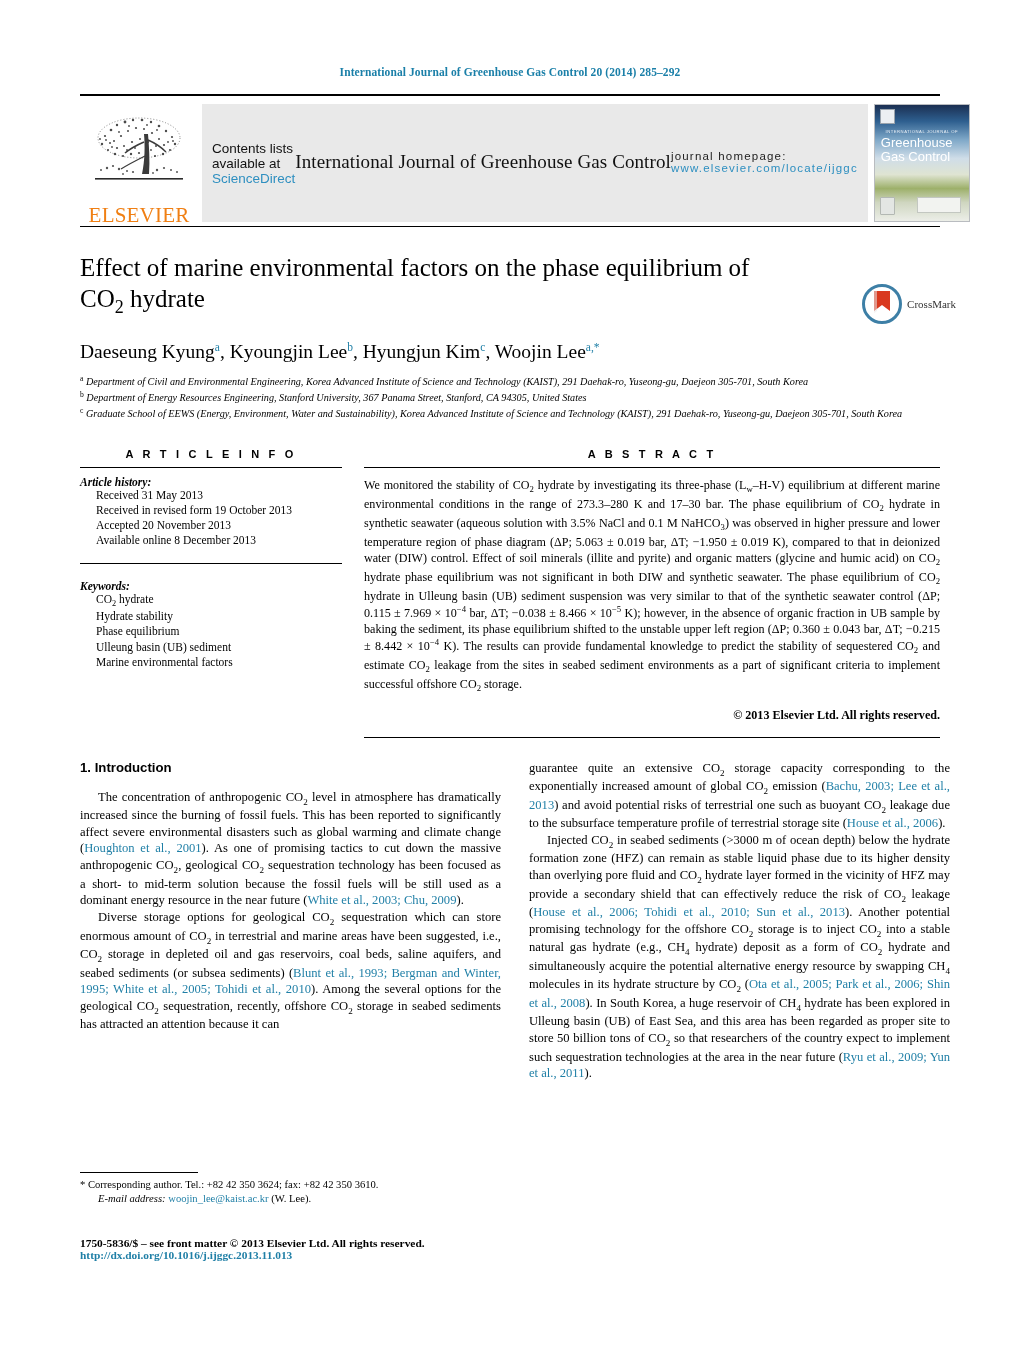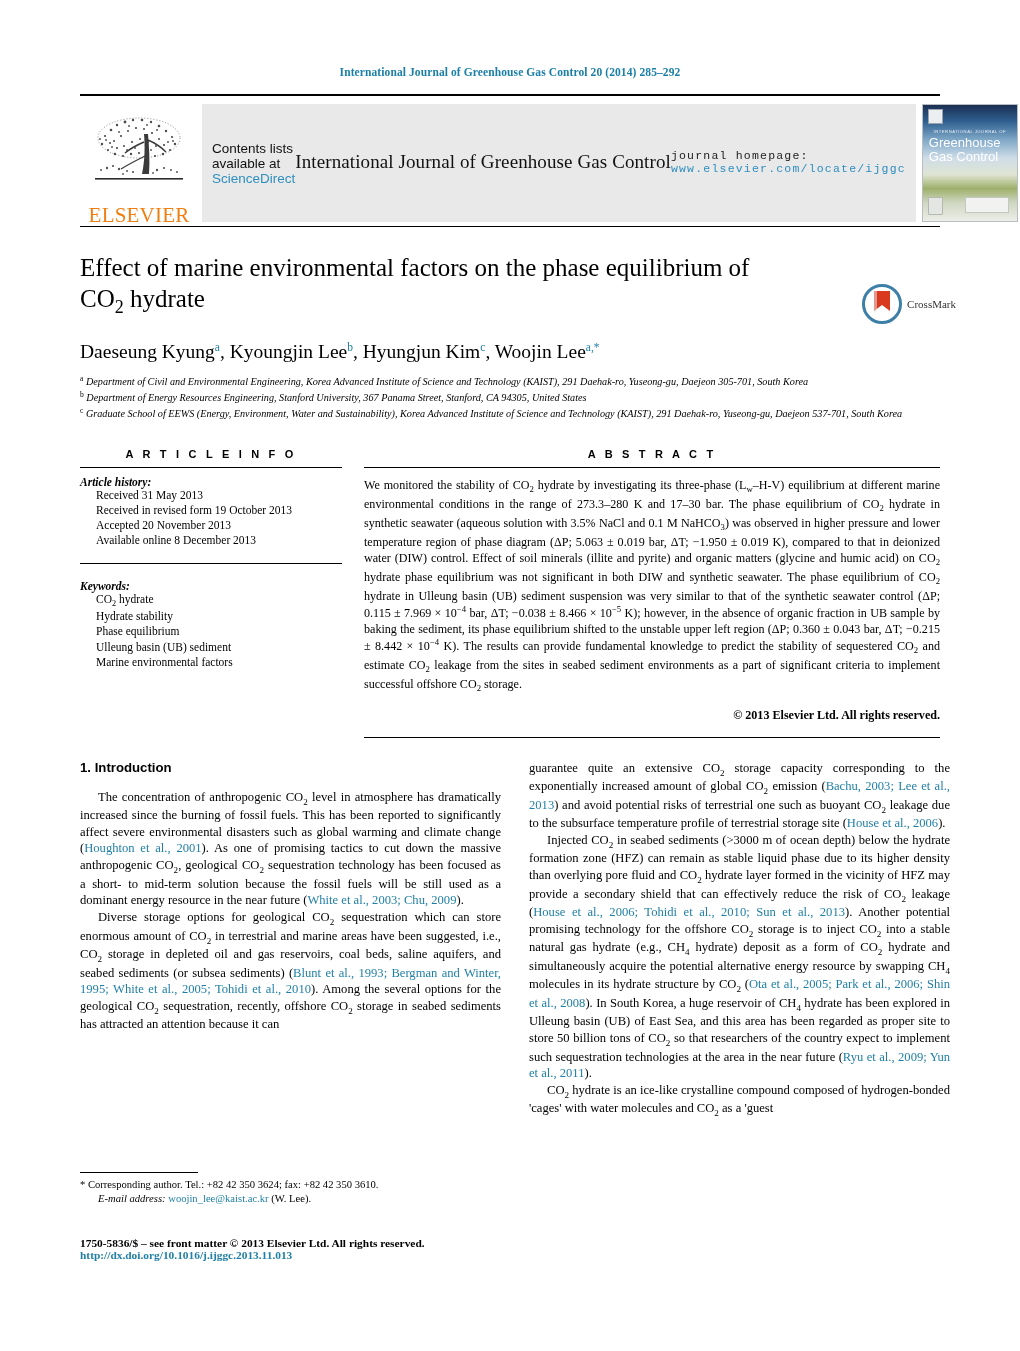--- a/index.html
+++ b/index.html
@@ -72,21 +72,21 @@
   .contents-line .sd { color: #2e8fc0; }
   .journal-title {
     font-family: "Liberation Serif", serif;
     font-size: 19px;
     color: #111;
     margin: 13px 0 14px 0;
     letter-spacing: 0.1px;
     white-space: nowrap;
   }
   .homepage-line {
-    font-family: Liberation Mono, monospace;
+    font-family: Liberation Sans, sans-serif;
     font-size: 11.5px;
     letter-spacing: 1.2px;
     color: #222;
   }
   .homepage-line .url { color: #2e8fc0; }
   .cover-thumb {
     width: 96px; flex: 0 0 96px;
     margin: 4px 0 6px 6px;
     position: relative;
     border: 1px solid #b9bcc0;
@@ -370,21 +370,21 @@
       <span><span>CO</span><sub>2</sub><span> hydrate</span></span>
     </h1>
 
     <div class="authors">
       <span><span>Daeseung Kyung</span><sup>a</sup></span><span>, </span><span><span>Kyoungjin Lee</span><sup>b</sup></span><span>, </span><span><span>Hyungjun Kim</span><sup>c</sup></span><span>, </span><span><span>Woojin Lee</span><sup>a,*</sup></span>
     </div>
 
     <div class="affiliations">
       <div><sup>a</sup> <span>Department of Civil and Environmental Engineering, Korea Advanced Institute of Science and Technology (KAIST), 291 Daehak-ro, Yuseong-gu, Daejeon 305-701, South Korea</span></div>
       <div><sup>b</sup> <span>Department of Energy Resources Engineering, Stanford University, 367 Panama Street, Stanford, CA 94305, United States</span></div>
-      <div><sup>c</sup> <span>Graduate School of EEWS (Energy, Environment, Water and Sustainability), Korea Advanced Institute of Science and Technology (KAIST), 291 Daehak-ro, Yuseong-gu, Daejeon 537-701, South Korea</span></div>
+      <div><sup>c</sup> <span>Graduate School of EEWS (Energy, Environment, Water and Sustainability), Korea Advanced Institute of Science and Technology (KAIST), 291 Daehak-ro, Yuseong-gu, Daejeon 305-701, South Korea</span></div>
     </div>
 
     <div class="info-abstract">
 
       <div class="col-info">
         <div class="sec-head">A R T I C L E   I N F O</div>
         <div class="sec-rule"></div>
         <div class="history-title">Article history:</div>
         <div class="history-line">Received 31 May 2013</div>
         <div class="history-line">Received in revised form 19 October 2013</div>
@@ -412,21 +412,20 @@
 
     <div class="body-cols">
       <div class="bcol">
         <div class="sec-num-head">1.  Introduction</div>
         <p class="para first">The concentration of anthropogenic CO<sub>2</sub> level in atmosphere has dramatically increased since the burning of fossil fuels. This has been reported to significantly affect severe environmental disasters such as global warming and climate change (<span class="cite">Houghton et al., 2001</span>). As one of promising tactics to cut down the massive anthropogenic CO<sub>2</sub>, geological CO<sub>2</sub> sequestration technology has been focused as a short- to mid-term solution because the fossil fuels will be still used as a dominant energy resource in the near future (<span class="cite">White et al., 2003; Chu, 2009</span>).</p>
         <p class="para">Diverse storage options for geological CO<sub>2</sub> sequestration which can store enormous amount of CO<sub>2</sub> in terrestrial and marine areas have been suggested, i.e., CO<sub>2</sub> storage in depleted oil and gas reservoirs, coal beds, saline aquifers, and seabed sediments (or subsea sediments) (<span class="cite">Blunt et al., 1993; Bergman and Winter, 1995; White et al., 2005; Tohidi et al., 2010</span>). Among the several options for the geological CO<sub>2</sub> sequestration, recently, offshore CO<sub>2</sub> storage in seabed sediments has attracted an attention because it can</p>
       </div>
       <div class="bcol">
         <p class="para" style="text-indent:0">guarantee quite an extensive CO<sub>2</sub> storage capacity corresponding to the exponentially increased amount of global CO<sub>2</sub> emission (<span class="cite">Bachu, 2003; Lee et al., 2013</span>) and avoid potential risks of terrestrial one such as buoyant CO<sub>2</sub> leakage due to the subsurface temperature profile of terrestrial storage site (<span class="cite">House et al., 2006</span>).</p>
         <p class="para">Injected CO<sub>2</sub> in seabed sediments (&gt;3000 m of ocean depth) below the hydrate formation zone (HFZ) can remain as stable liquid phase due to its higher density than overlying pore fluid and CO<sub>2</sub> hydrate layer formed in the vicinity of HFZ may provide a secondary shield that can effectively reduce the risk of CO<sub>2</sub> leakage (<span class="cite">House et al., 2006; Tohidi et al., 2010; Sun et al., 2013</span>). Another potential promising technology for the offshore CO<sub>2</sub> storage is to inject CO<sub>2</sub> into a stable natural gas hydrate (e.g., CH<sub>4</sub> hydrate) deposit as a form of CO<sub>2</sub> hydrate and simultaneously acquire the potential alternative energy resource by swapping CH<sub>4</sub> molecules in its hydrate structure by CO<sub>2</sub> (<span class="cite">Ota et al., 2005; Park et al., 2006; Shin et al., 2008</span>). In South Korea, a huge reservoir of CH<sub>4</sub> hydrate has been explored in Ulleung basin (UB) of East Sea, and this area has been regarded as proper site to store 50 billion tons of CO<sub>2</sub> so that researchers of the country expect to implement such sequestration technologies at the area in the near future (<span class="cite">Ryu et al., 2009; Yun et al., 2011</span>).</p>
-        <p class="para">CO<sub>2</sub> hydrate is an ice-like crystalline compound composed of hydrogen-bonded 'cages' with water molecules and CO<sub>2</sub> as a 'guest</p>
       </div>
     </div>
   </div>
 
   <div class="crossmark">
     <svg width="40" height="40" viewBox="0 0 40 40">
       <circle cx="20" cy="20" r="18.5" fill="#ffffff" stroke="#3d7fa6" stroke-width="3"></circle>
       <path d="M12 7 h16 v20 l-8 -6 l-8 6 Z" fill="#d9391f"></path>
       <path d="M12 7 h3 v20 l-3 2 Z" fill="#e8e8e8" opacity="0.55"></path>
     </svg>

